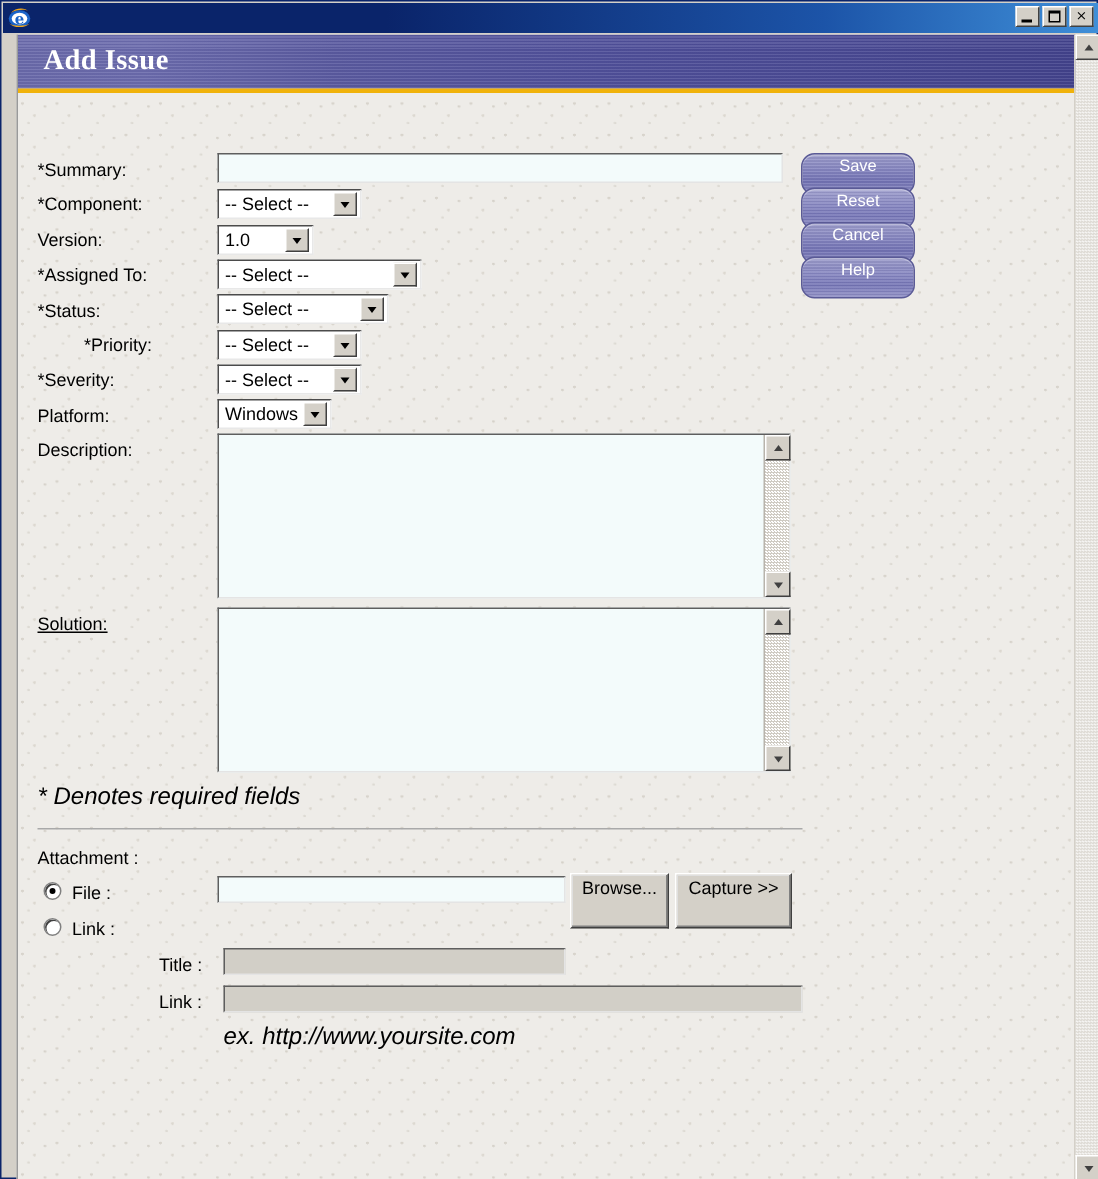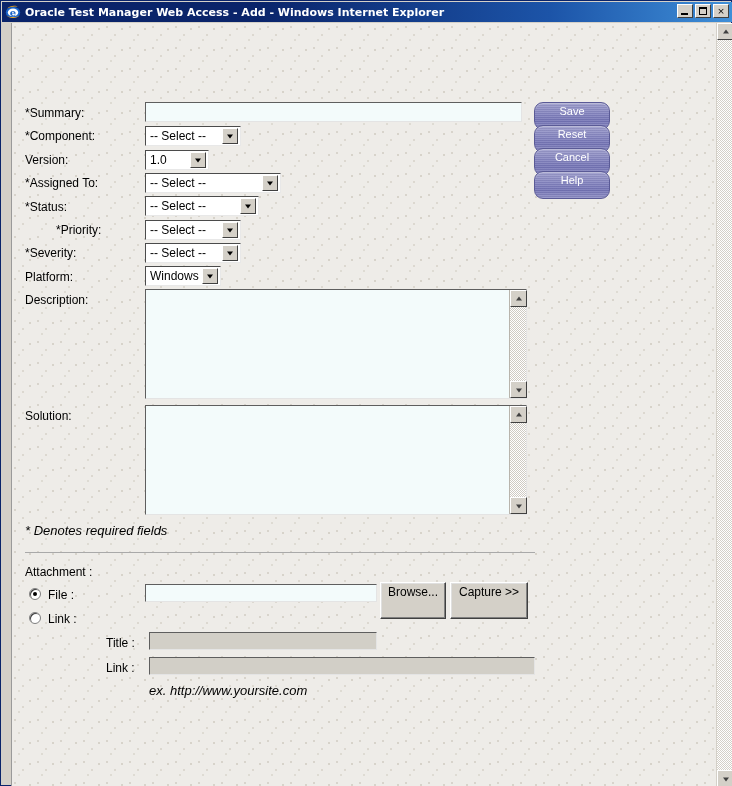--- a/index.html
+++ b/index.html
@@ -345,21 +345,21 @@
     content: "";
     position: absolute;
     left: 3px; top: 3px;
     width: 4px; height: 4px;
     border-radius: 50%;
     background: #000000;
   }
 
   .note-italic {
     position: absolute;
-    font-size: 13px;
+    font-size: 16px;
     font-style: italic;
     color: #000;
     white-space: nowrap;
   }
 
   #divider {
     position: absolute;
     left: 13px;
     width: 510px;
     height: 1px;
@@ -374,32 +374,34 @@
   <div id="titlebar">
     <span id="ie-icon">
       <svg width="16" height="16" viewBox="0 0 16 16">
         <ellipse cx="8" cy="8.4" rx="7.2" ry="5.6" fill="#1b64c8"></ellipse>
         <ellipse cx="8" cy="8.4" rx="5.2" ry="3.9" fill="#ffffff"></ellipse>
         <path d="M1.2 11.6 C4 14.8 12 14.8 14.8 11.6 C12 13.6 4 13.6 1.2 11.6 Z" fill="#f2a71b"></path>
         <path d="M2.2 4.6 C5.2 0.6 12.2 1.2 13.6 3.2 C11.4 2 5.4 2.4 2.2 4.6 Z" fill="#f2a71b"></path>
         <text x="8" y="12" font-size="10" font-weight="bold" fill="#1b64c8" text-anchor="middle" font-family="DejaVu Serif, serif">e</text>
       </svg>
     </span>
-    <span id="title-text">Oracle Test Manager Web Access - Add - Windows Internet Explorer</span>
     <div id="win-buttons">
       <div class="win-btn wb-min"></div>
       <div class="win-btn wb-max"></div>
       <div class="win-btn">
         <span>×</span>
       </div>
     </div>
   </div>
 
   <div id="canvas">
 
+    <div id="banner">
+      <div id="banner-title">Add Issue</div>
+    </div>
 
     <div id="page-scroll">
       <div class="sb-btn sb-up"></div>
       <div class="sb-btn sb-down"></div>
     </div>
 
     <div id="form">
 
       <div class="lbl" style="top:42px;">*Summary:</div>
       <input class="tinput" type="text" style="left: 133px; top: 40px; width: 377px; height: 20px;" value="">
@@ -448,21 +450,21 @@
 
       <div class="lbl" style="top:229px;">Description:</div>
       <div class="ta-wrap" style="left:133px; top:227px; width:382px; height:110px;">
         <textarea class="ta-body" style=""></textarea>
         <div class="ta-scroll">
           <div class="sb-btn sb-up"></div>
           <div class="sb-btn sb-down"></div>
         </div>
       </div>
 
-      <div class="lbl" style="top:345px;">Solution:</div>
+      <div class="lbl" style="top:345px;text-decoration:underline;">Solution:</div>
       <div class="ta-wrap" style="left:133px; top:343px; width:382px; height:110px;">
         <textarea class="ta-body" style=""></textarea>
         <div class="ta-scroll">
           <div class="sb-btn sb-up"></div>
           <div class="sb-btn sb-down"></div>
         </div>
       </div>
 
       <div class="note-italic" style="left:13px; top:461px;">* Denotes required fields</div>
 

